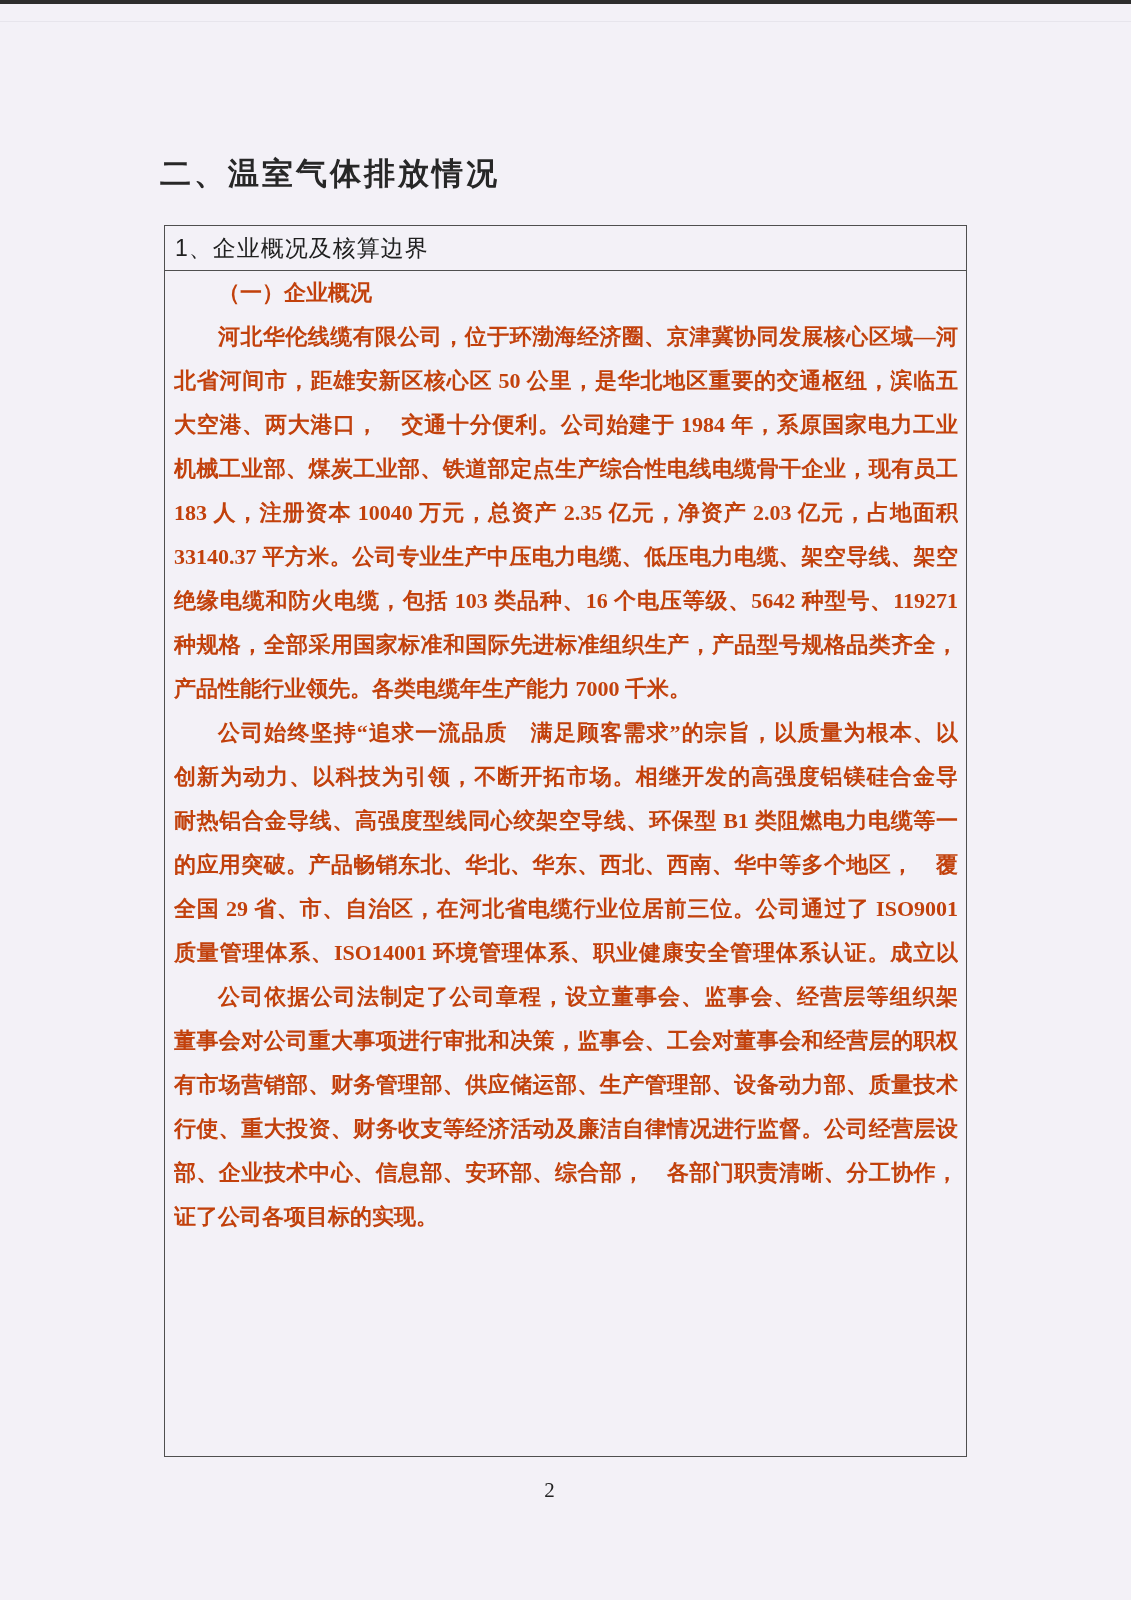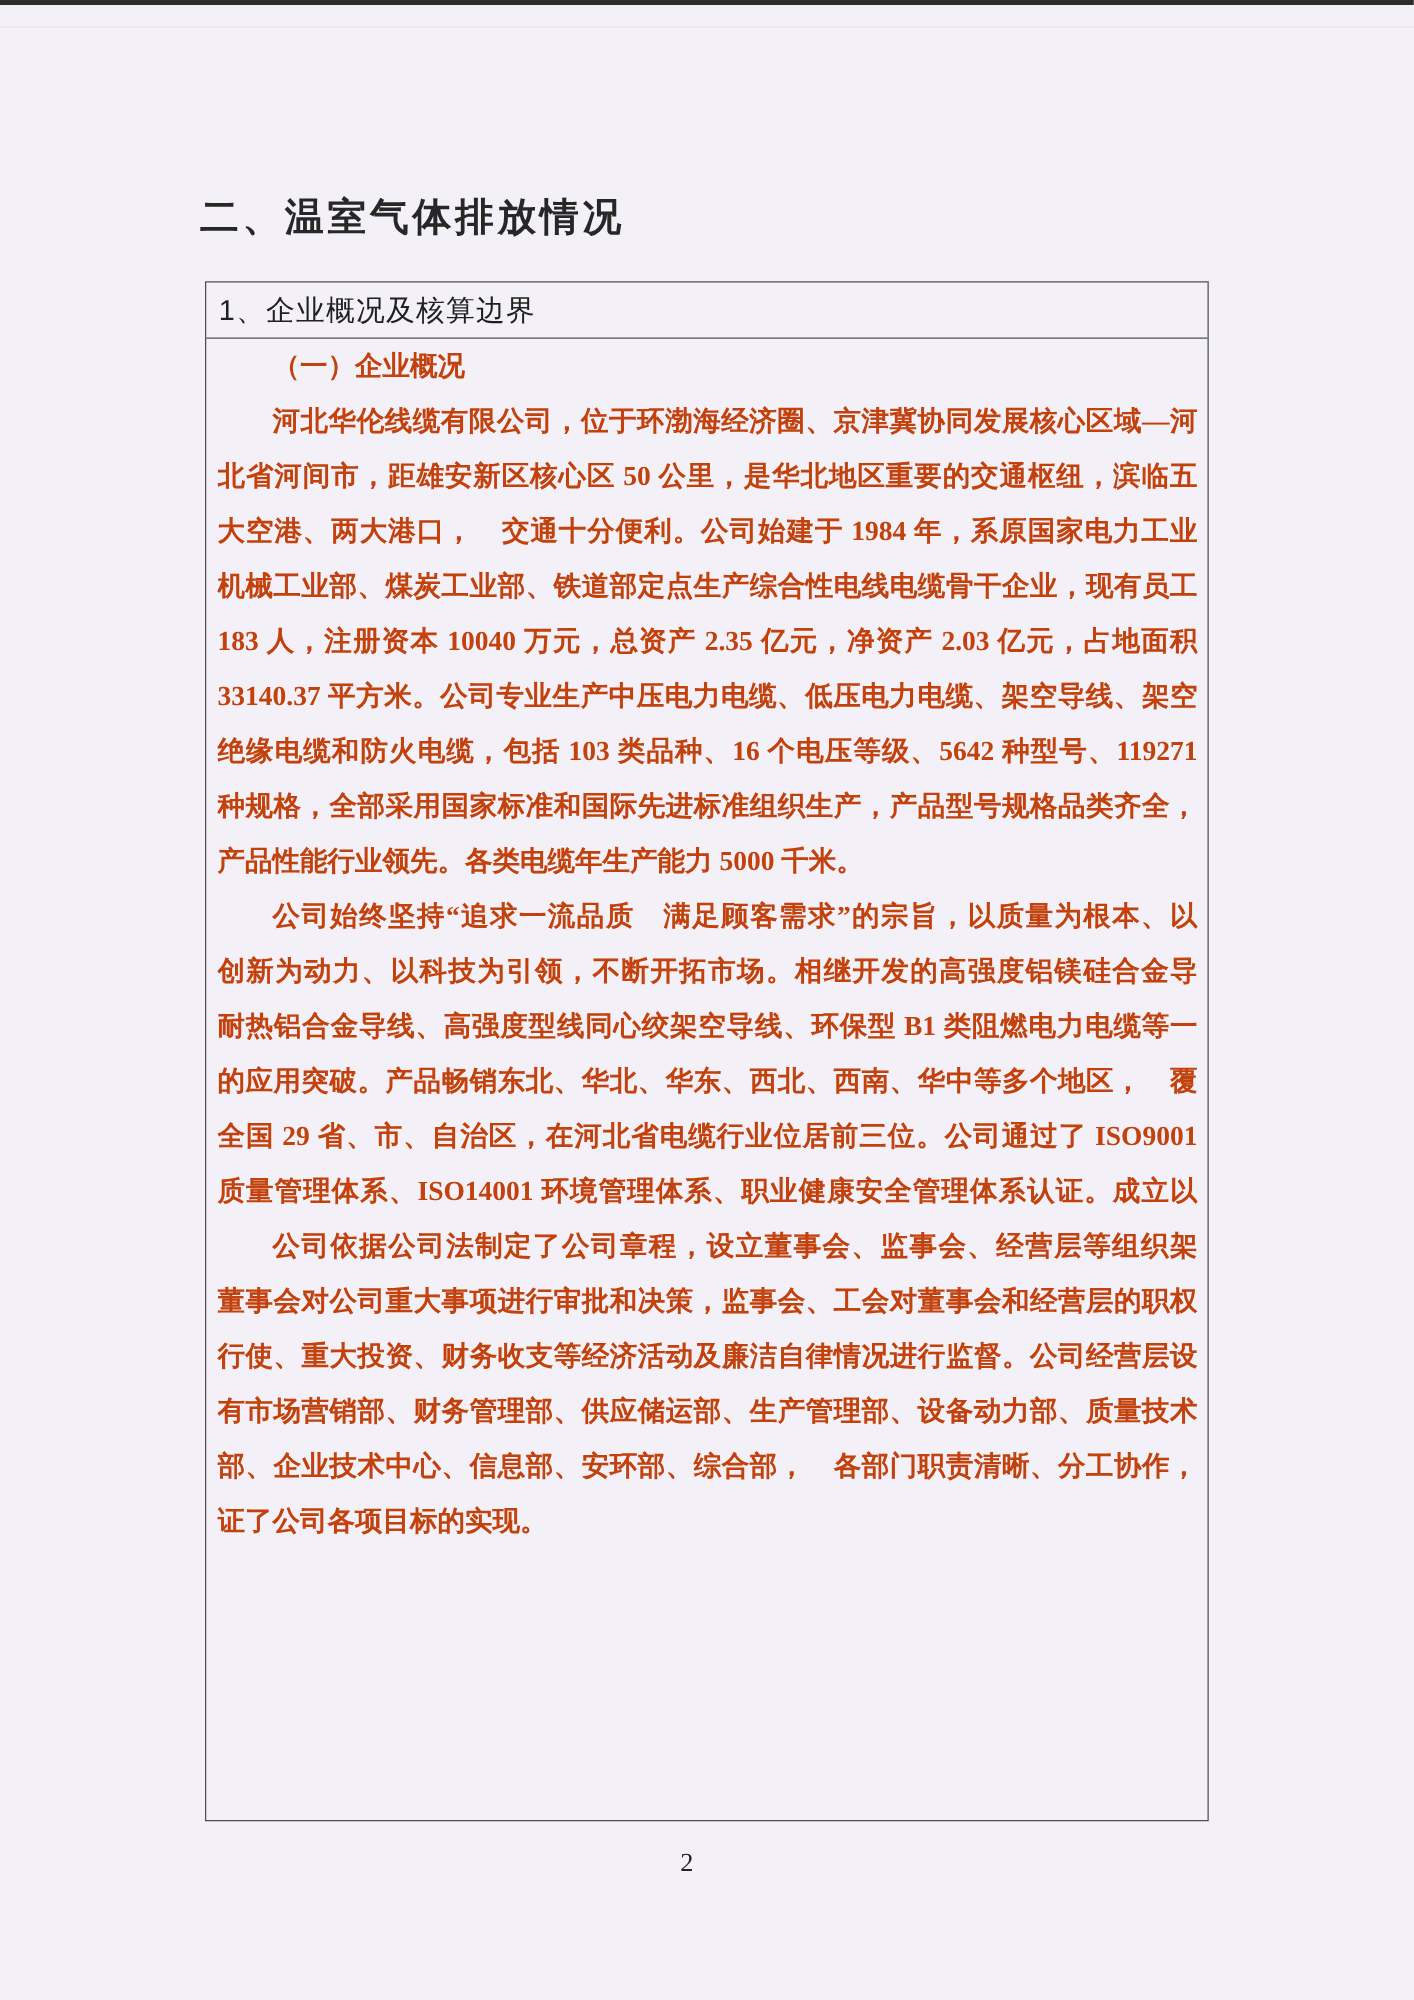--- a/index.html
+++ b/index.html
@@ -75,35 +75,35 @@
     <div>
         <div class="para">
           <div class="line first">河北华伦线缆有限公司，位于环渤海经济圈、京津冀协同发展核心区域—河</div>
           <div class="line">北省河间市，距雄安新区核心区 50 公里，是华北地区重要的交通枢纽，滨临五</div>
           <div class="line">大空港、两大港口，　交通十分便利。公司始建于 1984 年，系原国家电力工业部、</div>
           <div class="line">机械工业部、煤炭工业部、铁道部定点生产综合性电线电缆骨干企业，现有员工</div>
           <div class="line">183 人，注册资本 10040 万元，总资产 2.35 亿元，净资产 2.03 亿元，占地面积</div>
           <div class="line">33140.37 平方米。公司专业生产中压电力电缆、低压电力电缆、架空导线、架空</div>
           <div class="line">绝缘电缆和防火电缆，包括 103 类品种、16 个电压等级、5642 种型号、119271</div>
           <div class="line">种规格，全部采用国家标准和国际先进标准组织生产，产品型号规格品类齐全，</div>
-          <div class="line last">产品性能行业领先。各类电缆年生产能力 5000 千米。</div>
+          <div class="line last">产品性能行业领先。各类电缆年生产能力 7000 千米。</div>
         </div>
         <div class="para">
           <div class="line first">公司始终坚持“追求一流品质　满足顾客需求”的宗旨，以质量为根本、以</div>
           <div class="line">创新为动力、以科技为引领，不断开拓市场。相继开发的高强度铝镁硅合金导线、</div>
           <div class="line">耐热铝合金导线、高强度型线同心绞架空导线、环保型 B1 类阻燃电力电缆等一</div>
           <div class="line">的应用突破。产品畅销东北、华北、华东、西北、西南、华中等多个地区，　覆盖</div>
           <div class="line">全国 29 省、市、自治区，在河北省电缆行业位居前三位。公司通过了 ISO9001</div>
           <div class="line">质量管理体系、ISO14001 环境管理体系、职业健康安全管理体系认证。成立以</div>
         </div>
         <div class="para">
           <div class="line first">公司依据公司法制定了公司章程，设立董事会、监事会、经营层等组织架构。</div>
           <div class="line">董事会对公司重大事项进行审批和决策，监事会、工会对董事会和经营层的职权</div>
+          <div class="line">有市场营销部、财务管理部、供应储运部、生产管理部、设备动力部、质量技术</div>
           <div class="line">行使、重大投资、财务收支等经济活动及廉洁自律情况进行监督。公司经营层设</div>
-          <div class="line">有市场营销部、财务管理部、供应储运部、生产管理部、设备动力部、质量技术</div>
           <div class="line">部、企业技术中心、信息部、安环部、综合部，　各部门职责清晰、分工协作，　保</div>
           <div class="line last">证了公司各项目标的实现。</div>
         </div>
       </div>
   </div>
 </div>
 
 <div class="page-number">2</div>
 
 </body></html>

